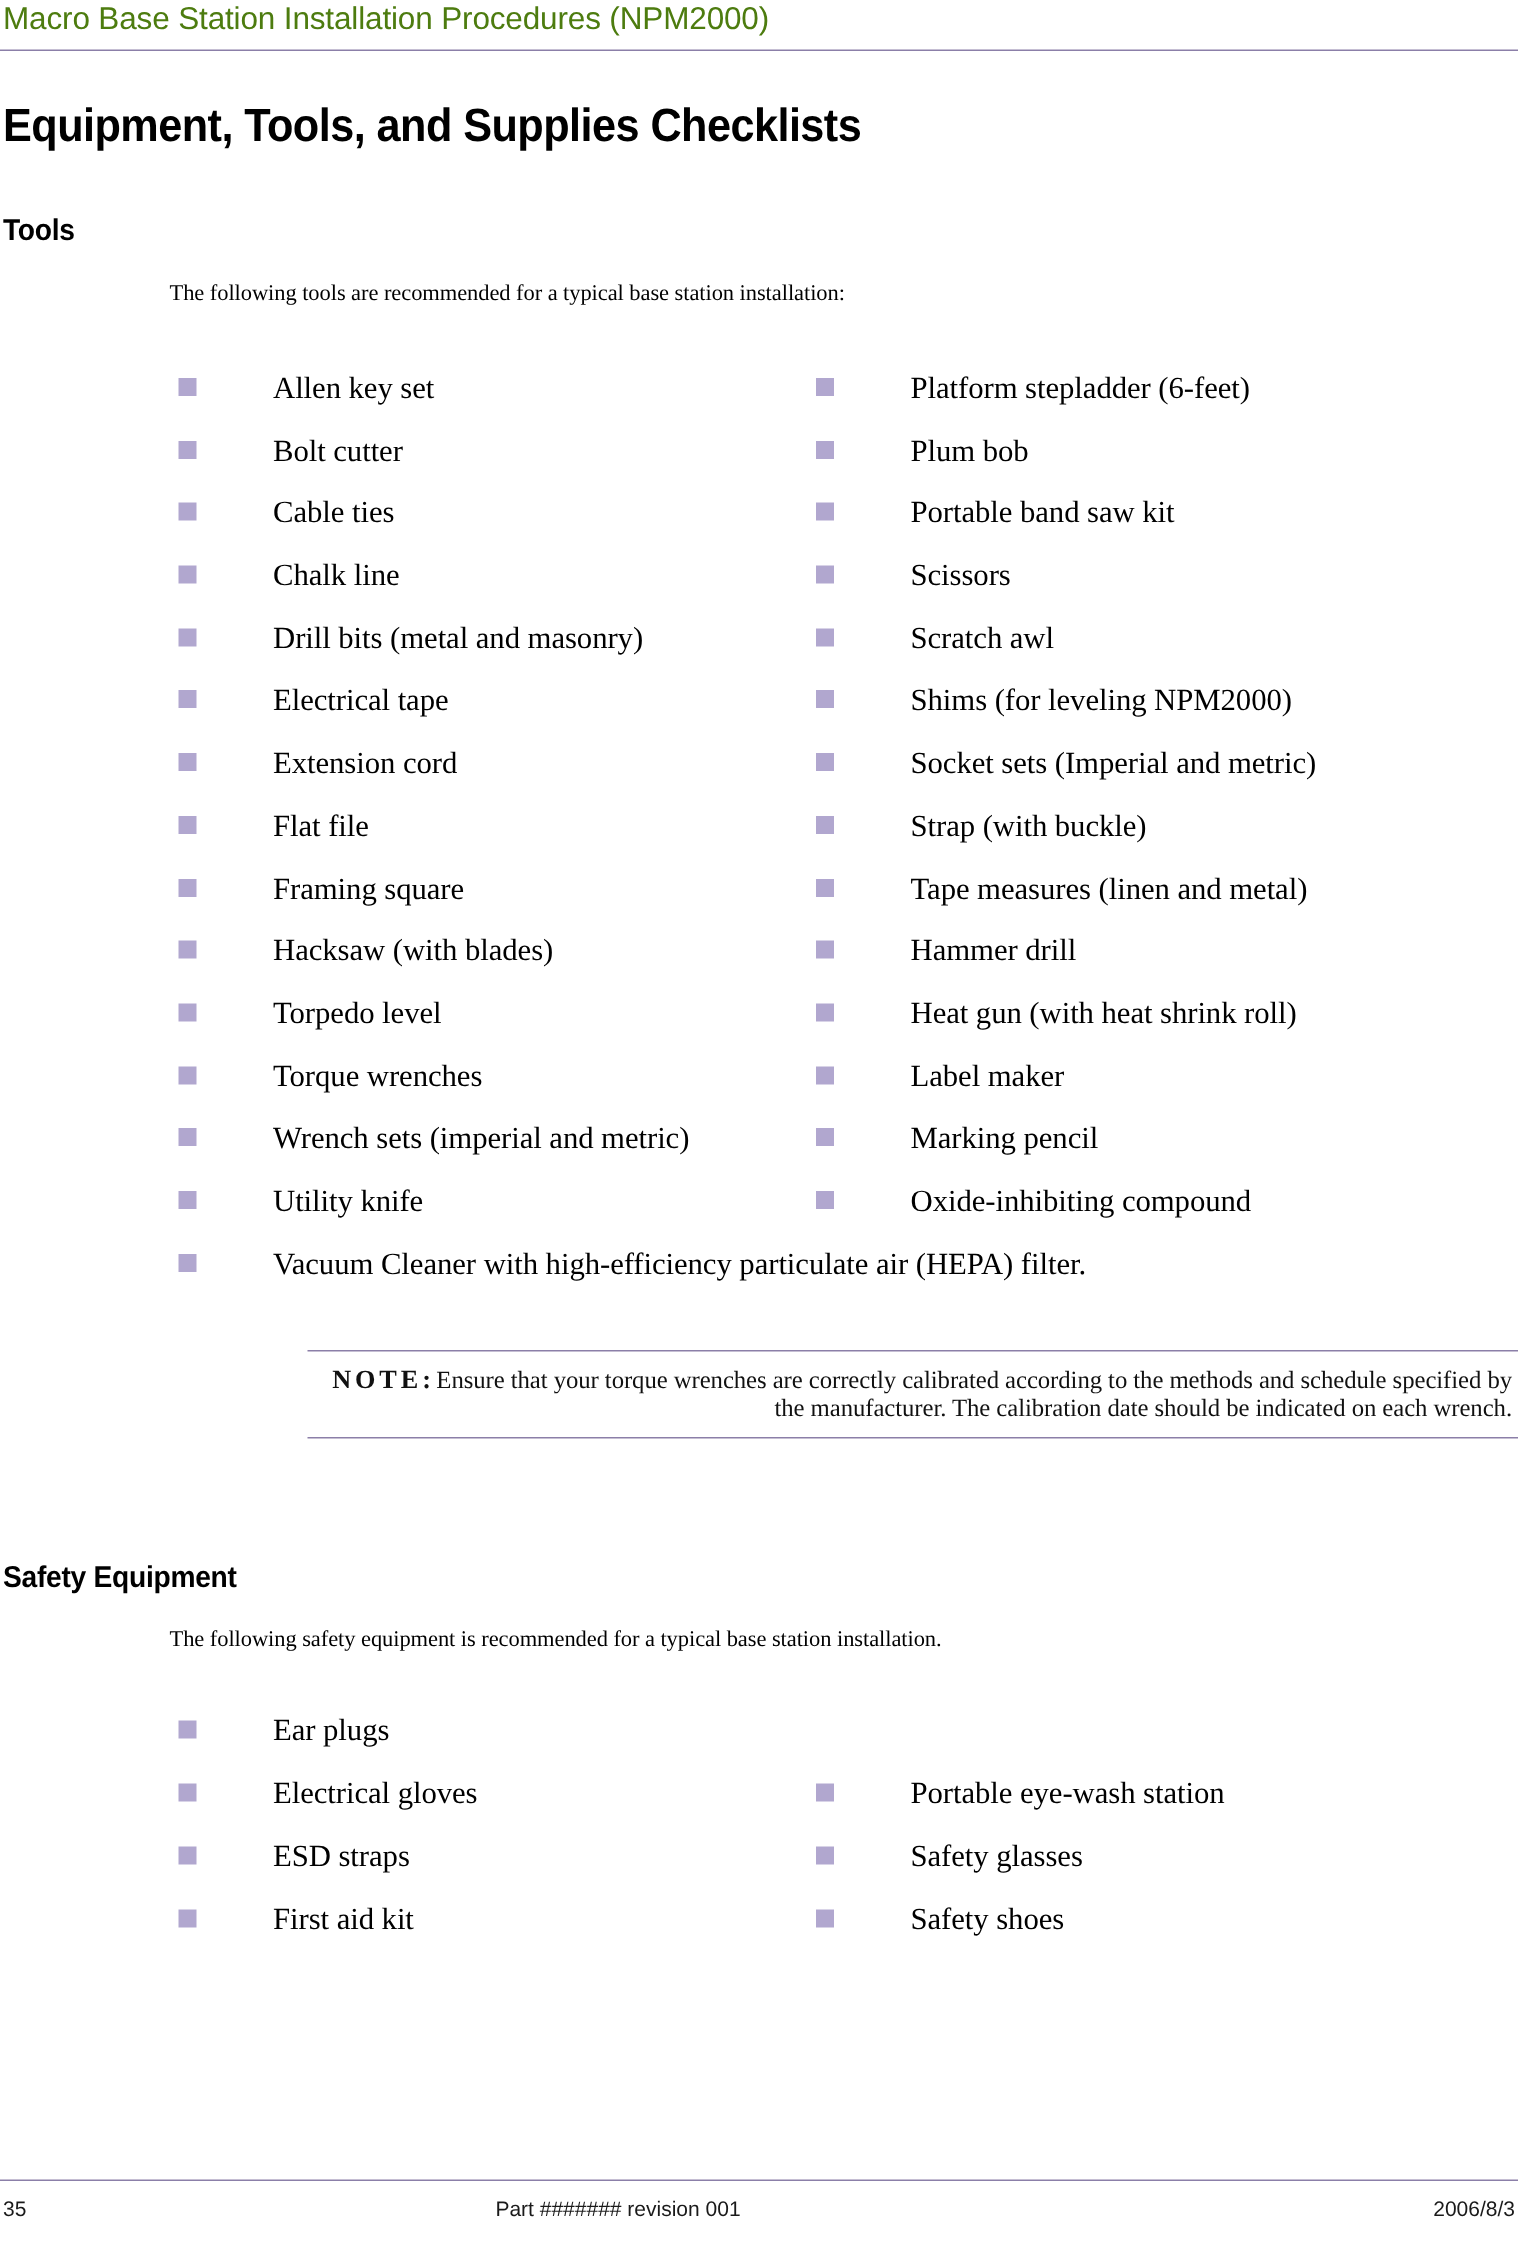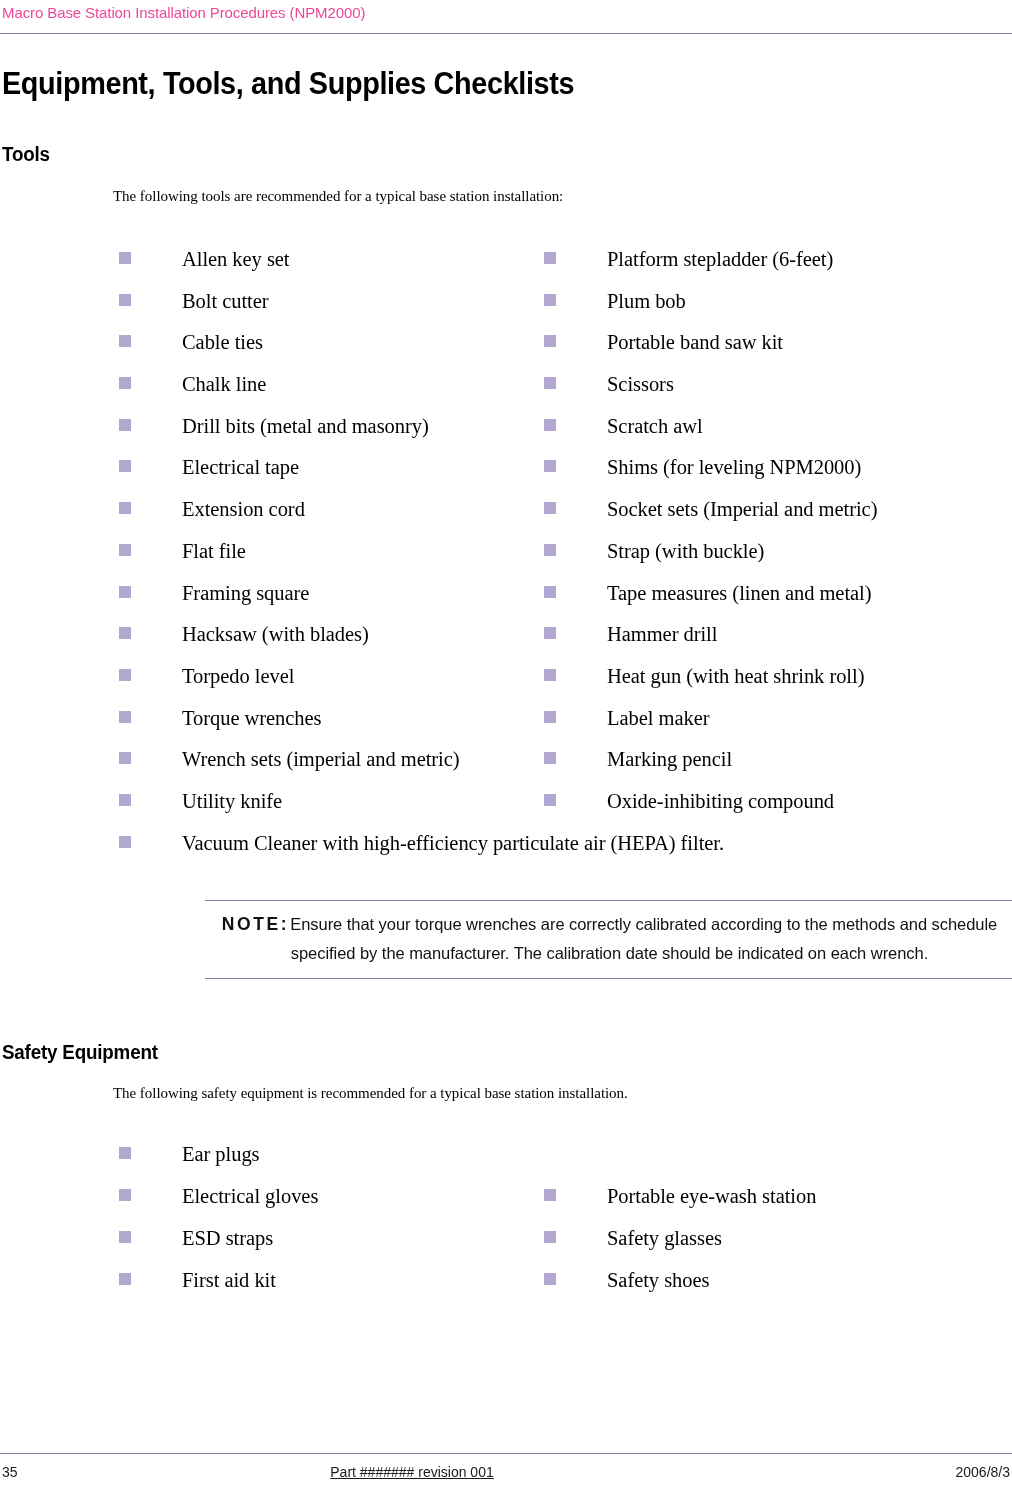--- a/index.html
+++ b/index.html
@@ -23,24 +23,24 @@
     left: 0;
     top: 0;
     width: 1012px;
     height: 40px;
   }
   .page-header .header-text {
     position: absolute;
     left: 2px;
     top: 3px;
     font-family: "Liberation Sans", "DejaVu Sans", sans-serif;
-    font-size: 15px;
+    font-size: 21px;
     line-height: 20px;
     letter-spacing: -0.1px;
-    color: #ec4899;
+    color: #4d7c0f;
     white-space: nowrap;
   }
   .rule {
     position: absolute;
     left: 0;
     width: 1012px;
     height: 0;
     border-top: 1.3px solid #8b7fa8;
   }
   .header-rule { top: 33px; }
@@ -155,25 +155,25 @@
   .note-rule {
     position: relative;
     left: 0;
     width: 807px;
     height: 0;
     border-top: 1.3px solid #8b7fa8;
   }
   .note-body {
     position: relative;
     padding: 9px 4px 10px 6px;
-    font-family: Liberation Sans, sans-serif;
+    font-family: Liberation Serif, serif;
     font-size: 16.5px;
-    line-height: 29px;
+    line-height: 19px;
     color: #111111;
-    text-align: center;
+    text-align: right;
   }
   .note-label {
     font-weight: bold;
     font-size: 17.5px;
     letter-spacing: 2.6px;
     margin-right: 1px;
   }
   .note-text { letter-spacing: -0.05px; }
 
   
@@ -190,21 +190,21 @@
     left: 0;
     top: 20px;
     width: 1012px;
     height: 28px;
     font-family: "Liberation Sans", "DejaVu Sans", sans-serif;
     font-size: 14px;
     line-height: 24px;
     color: #1a1a1a;
   }
   .footer-left   { position: absolute; left: 2px;  top: 0; }
-  .footer-center { position: absolute; left: 0; top: 0; width: 824px; text-align: center; text-decoration: underline; }
+  .footer-center { position: absolute; left: 0; top: 0; width: 824px; text-align: center; }
   .footer-right  { position: absolute; right: 2px; top: 0; }
 </style>
 </head>
 <body>
 
 <div class="page-header">
   <div class="header-text">Macro Base Station Installation Procedures (NPM2000)</div>
   <div class="rule header-rule"></div>
 </div>
 

